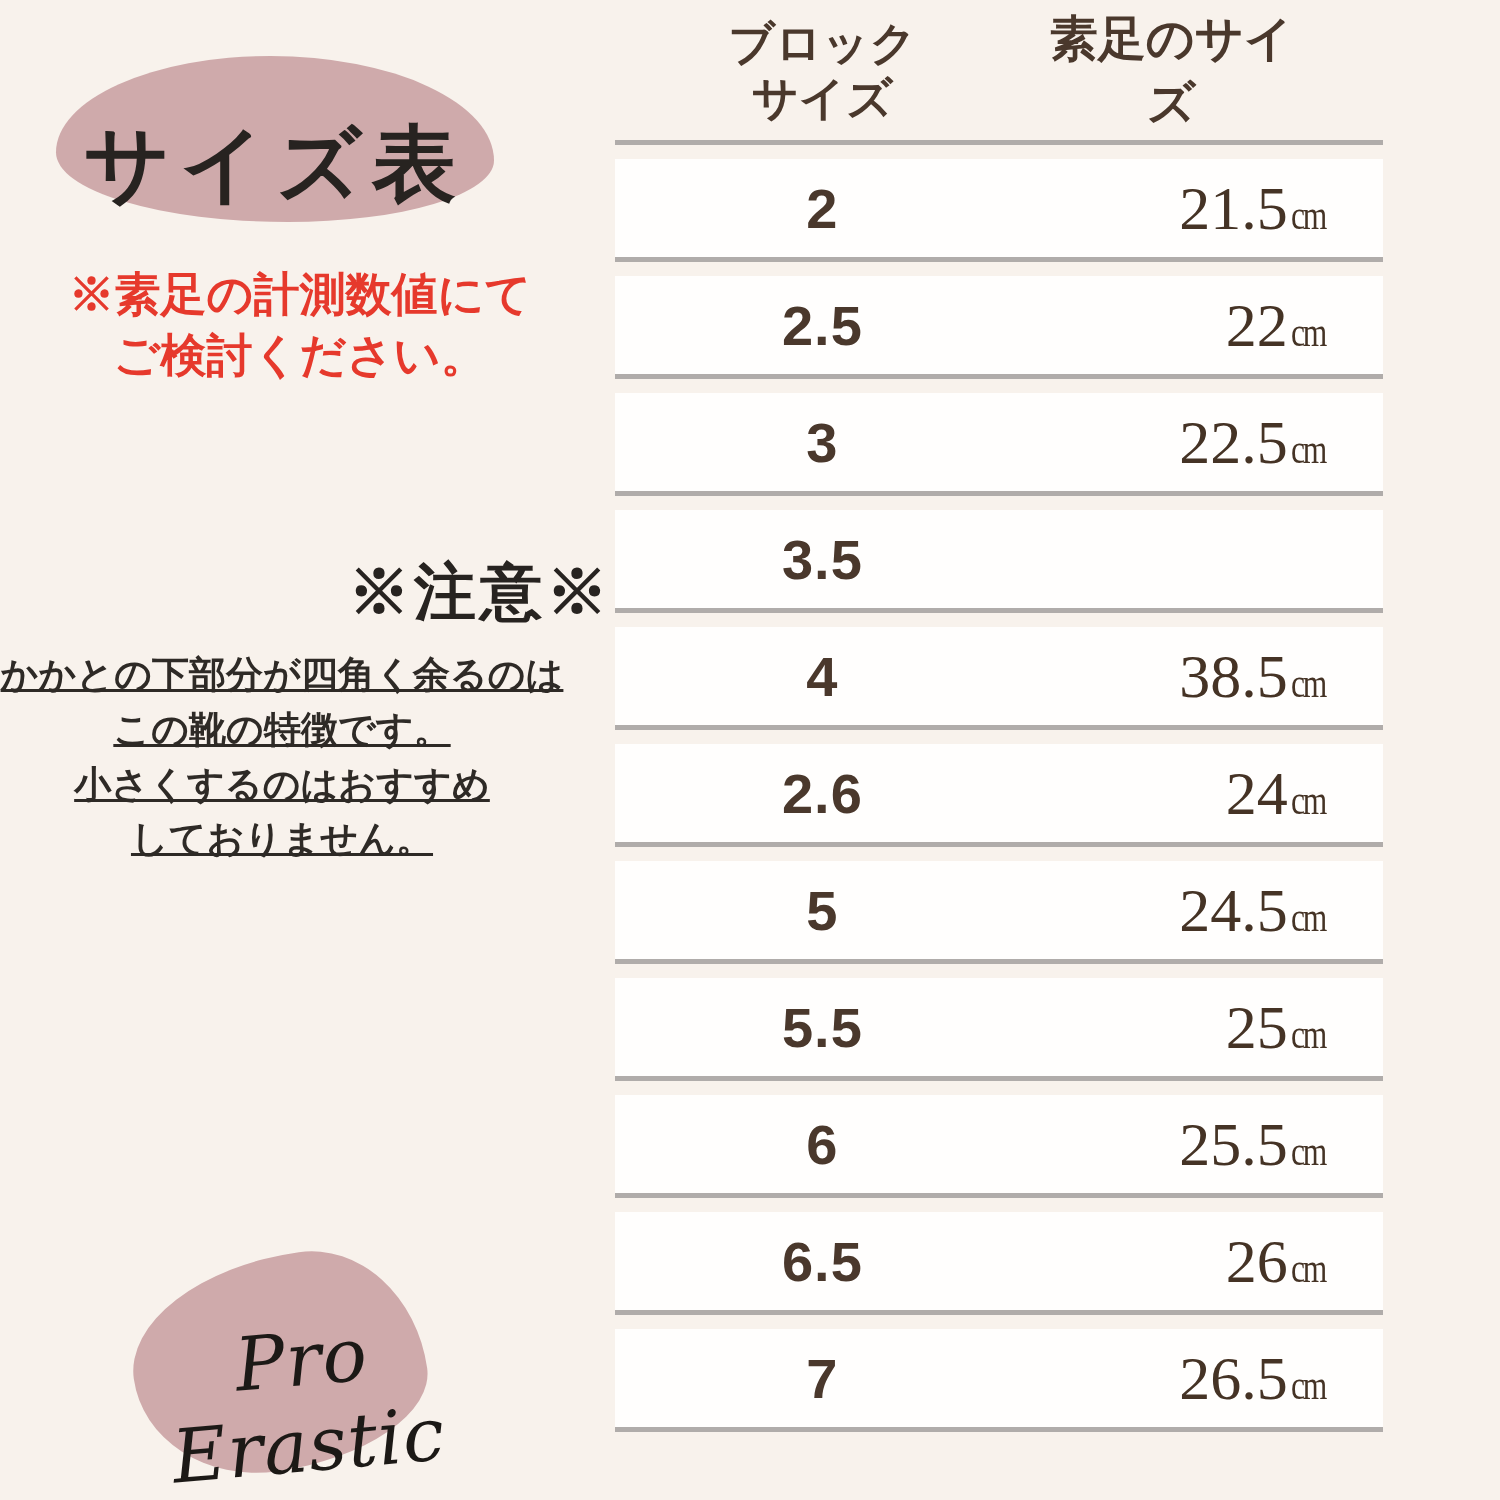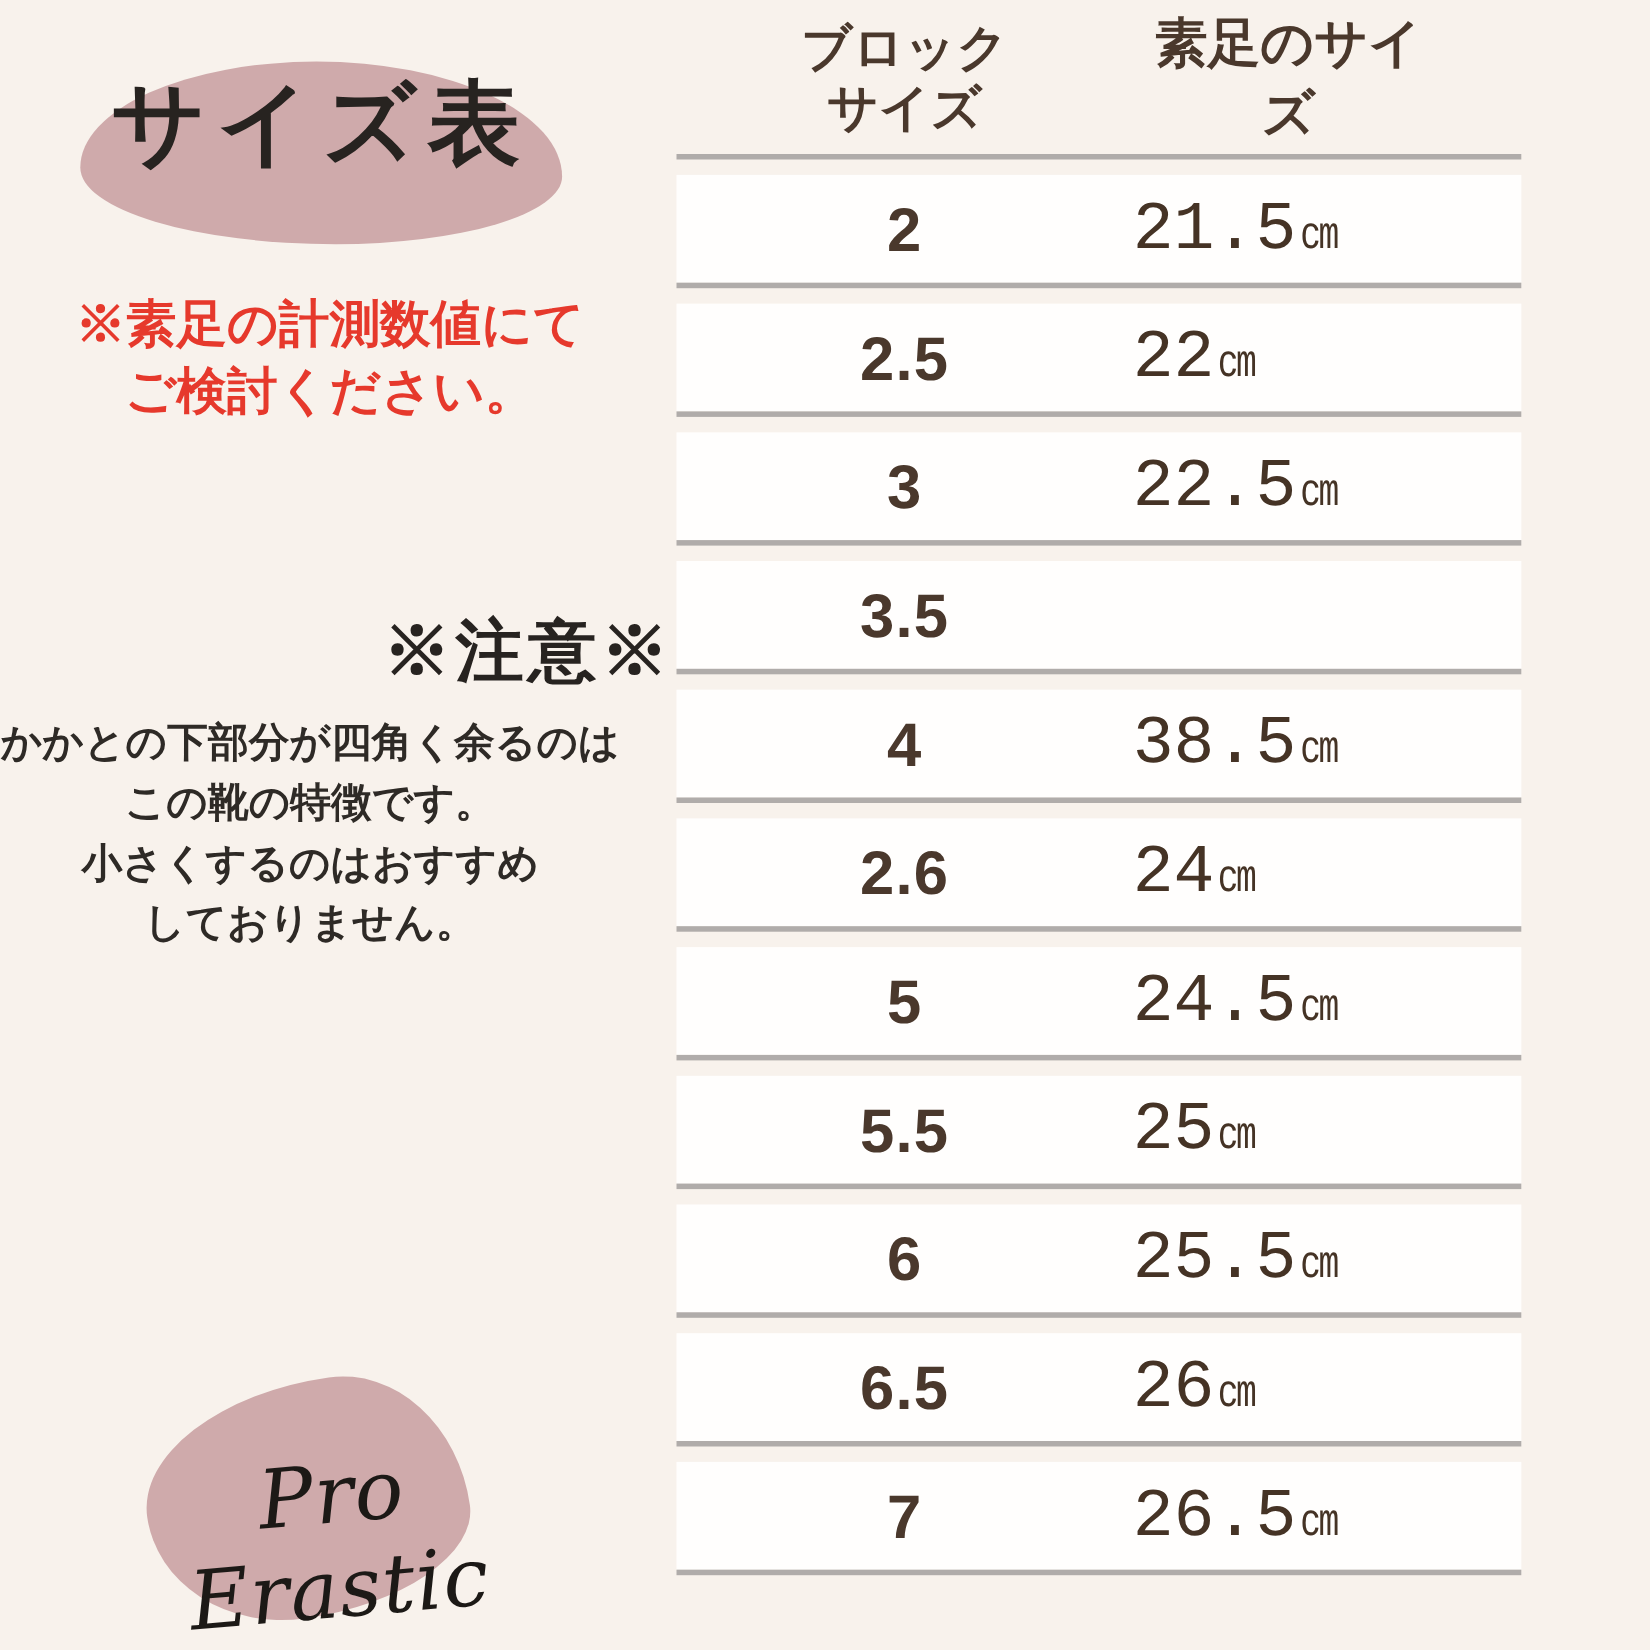--- a/index.html
+++ b/index.html
@@ -4,38 +4,38 @@
 <style>
   html,body{margin:0;padding:0;background:#e9e4df;}
   .stage{
     position:relative;width:1500px;height:1500px;margin:0 auto;
     background:#f8f2ec;overflow:hidden;
     font-family:"Liberation Sans",sans-serif;color:#272320;
   }
   
   .blob{position:absolute;background:#cfaaab;}
   .blob-top{
-    left:73px;top:56px;width:438px;height:166px;
+    left:56px;top:56px;width:438px;height:166px;
     border-radius:49% 51% 47% 53% / 58% 63% 37% 42%;
-    display:flex;align-items:flex-start;justify-content:center;
+    display:flex;align-items:flex-end;justify-content:center;
   }
   .page-title{
     margin:0;font-size:84px;font-weight:700;letter-spacing:10px;color:#272320;
   }
   .note{
     position:absolute;left:28px;top:264px;width:544px;
     text-align:center;font-size:46px;font-weight:700;line-height:1.32;color:#e6392c;
   }
   .caution-h{
     position:absolute;left:0;top:550px;width:612px;margin:0;
     text-align:right;font-size:62px;font-weight:700;letter-spacing:4px;color:#272320;
   }
   .caution-body{
     position:absolute;left:0;top:648px;width:564px;
-    text-align:center;font-size:37px;font-weight:600;line-height:1.48;color:#2e2a26;
+    text-align:center;font-size:37px;font-weight:600;line-height:1.48;color:#2e2a26;text-decoration:underline;
   }
   .blob-bottom{
     left:133px;top:1256px;width:292px;height:214px;
     border-radius:62% 38% 56% 44% / 48% 62% 38% 52%;
     transform:rotate(-8deg);
   }
   .brand{
     position:absolute;left:90px;top:1316px;width:430px;text-align:center;
     font-family:"DejaVu Serif",serif;font-style:italic;font-weight:400;
     font-size:74px;color:#1c1916;transform:rotate(-5deg);letter-spacing:1px;
@@ -45,22 +45,22 @@
   .thead{display:flex;align-items:center;height:138px;color:#4a382c;font-weight:700;}
   .th-block{flex:0 0 54%;text-align:center;font-size:46px;line-height:1.2;}
   .th-foot{flex:1 1 auto;text-align:center;font-size:48px;padding-right:70px;}
   .tline{height:5px;background:#b0acaa;}
   .trow{margin-top:14px;height:98px;background:#fffefd;display:flex;align-items:center;}
   .cell-block{
     flex:0 0 54%;text-align:center;
     font-size:56px;font-weight:700;color:#4a382c;letter-spacing:1px;
   }
   .cell-foot{
-    flex:1 1 auto;text-align:left;padding-right:96px;
-    font-family:Liberation Mono, monospace;font-size:62px;color:#453325;white-space:nowrap;
+    flex:1 1 auto;text-align:right;padding-right:47px;
+    font-family:Liberation Serif, serif;font-size:62px;color:#453325;white-space:nowrap;
   }
   .unit{
     display:inline-block;font-size:42px;letter-spacing:-3px;
     transform:scaleX(0.75);transform-origin:left center;margin-left:3px;
   }
 </style>
 </head>
 <body>
 
 <div class="stage">

